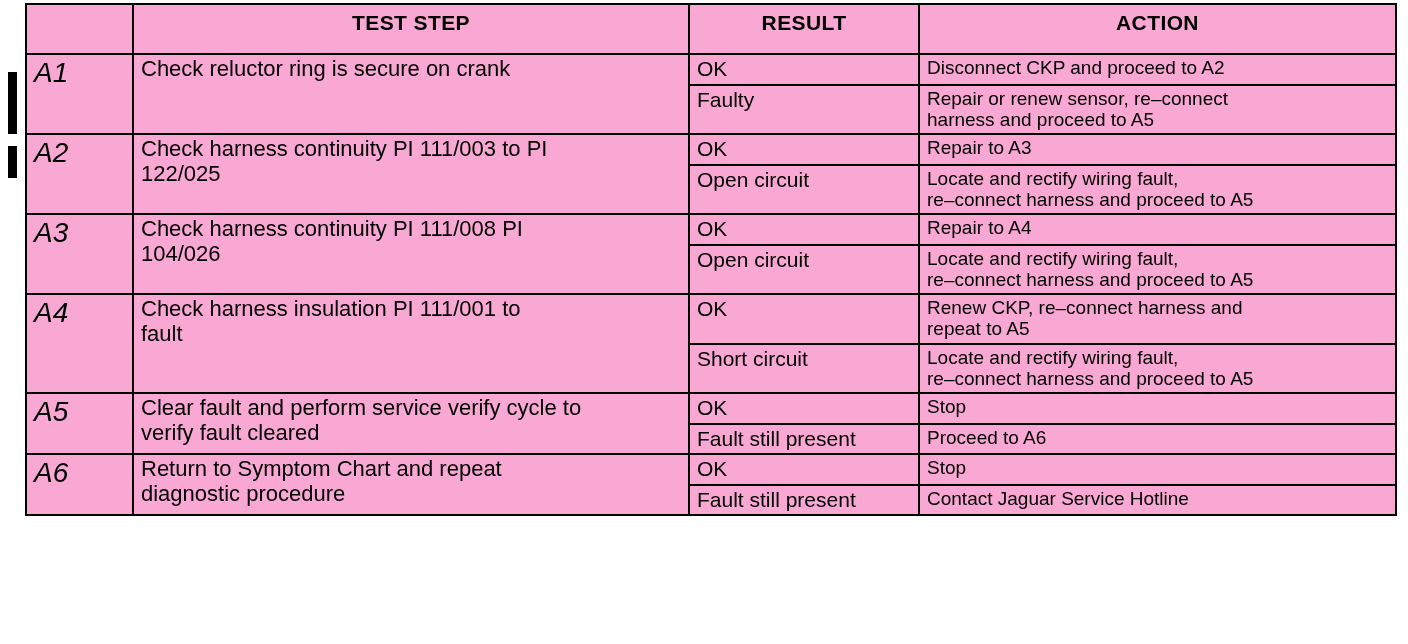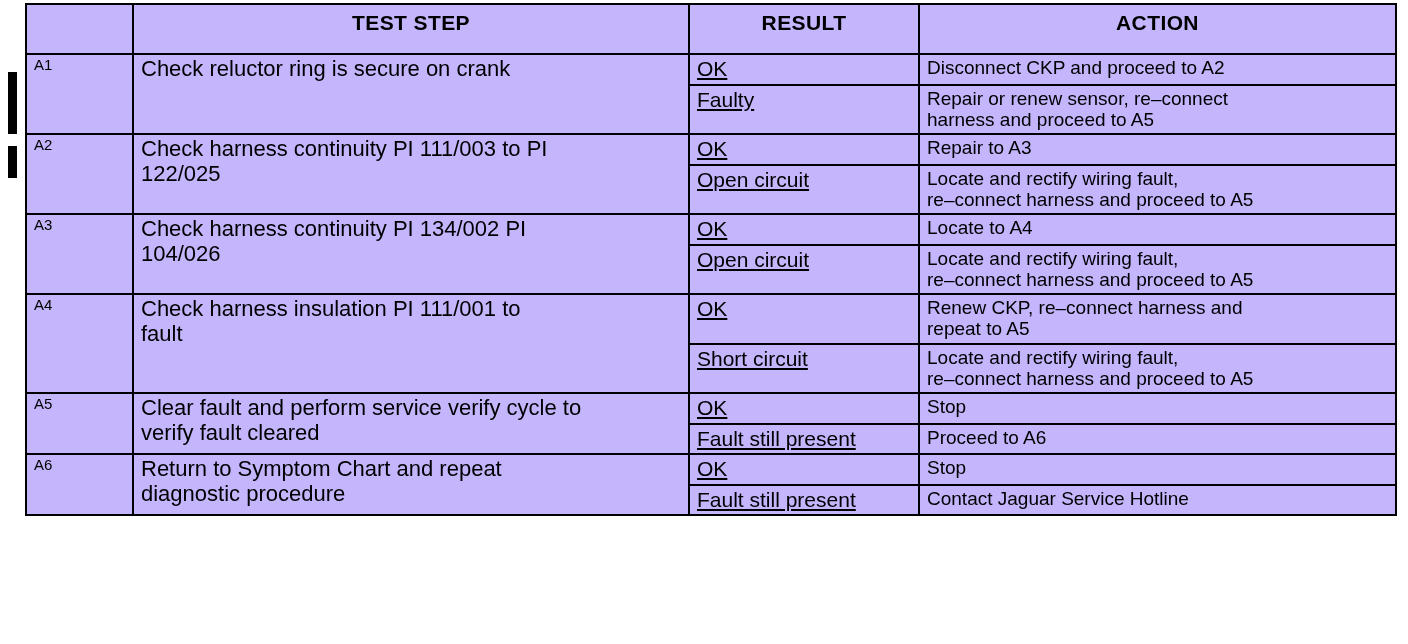--- a/index.html
+++ b/index.html
@@ -41,38 +41,38 @@
     table-layout: fixed;
     font-size: 21px;
     line-height: 1.12;
   }
   #fault-table td, #fault-table th {
     border: 2px solid #000000;
     padding: 2px 7px 3px 7px;
     vertical-align: top;
     text-align: left;
     font-weight: normal;
-    background: #c4b5fd;
+    background: #f9a8d4;
   }
   #fault-table th {
     text-align: center;
     font-weight: bold;
     letter-spacing: 0.4px;
     font-size: 21px;
     padding-top: 6px;
     padding-bottom: 6px;
   }
   .col-id     { width: 107px; }
   .col-step   { width: 556px; }
   .col-result { width: 230px; }
   .col-action { width: 477px; }
 
-  .cell-id     { font-size: 15px; }
+  .cell-id     { font-size: 28px; font-style: italic; }
   .cell-step   { font-size: 22px; }
-  .cell-result { font-size: 21px; text-decoration: underline; }
+  .cell-result { font-size: 21px; }
   .cell-action { font-size: 19px; }
 
   .hdr-row th { height: 36px; }
 
   
   tr.step-start > td { border-top: 3px solid #000000; }
 
   .line { display: block; white-space: nowrap; }
 </style>
 </head>
@@ -136,26 +136,26 @@
         <td class="cell-result">Open circuit</td>
         <td class="cell-action">
           <span class="line">Locate and rectify wiring fault,</span>
           <span class="line">re–connect harness and proceed to A5</span>
         </td>
       </tr>
 
       <tr class="step-start">
         <td rowspan="2" class="cell-id">A3</td>
         <td rowspan="2" class="cell-step">
-          <span class="line">Check harness continuity PI 134/002 PI</span>
+          <span class="line">Check harness continuity PI 111/008 PI</span>
           <span class="line">104/026</span>
         </td>
         <td class="cell-result">OK</td>
         <td class="cell-action">
-          <span class="line">Locate to A4</span>
+          <span class="line">Repair to A4</span>
           <span class="line"></span>
         </td>
       </tr>
       <tr>
         <td class="cell-result">Open circuit</td>
         <td class="cell-action">
           <span class="line">Locate and rectify wiring fault,</span>
           <span class="line">re–connect harness and proceed to A5</span>
         </td>
       </tr>

